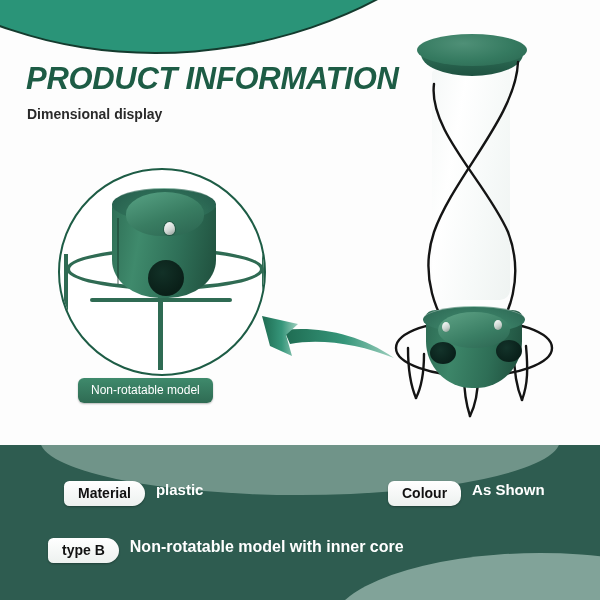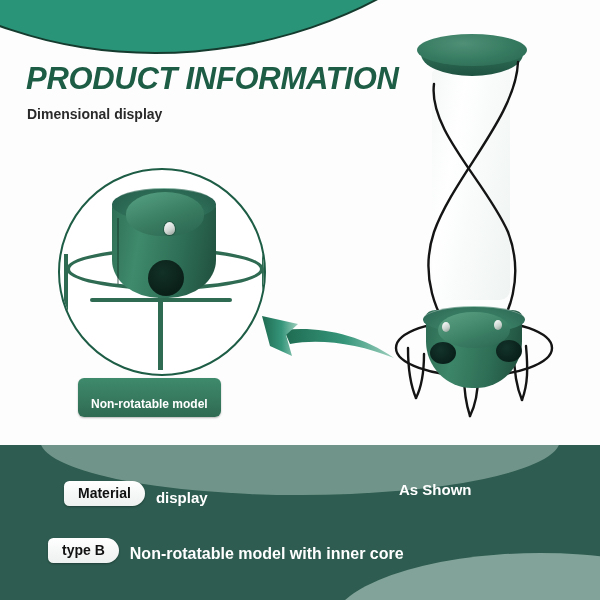--- a/index.html
+++ b/index.html
@@ -146,26 +146,26 @@
     width: 2px;
     height: 66px;
     background: rgba(12,40,30,0.38);
   }
 
   
   .badge-nonrot {
     position: absolute;
     left: 78px;
     top: 378px;
-    padding: 19px 13px 6px;
+    padding: 5px 13px 6px;
     background: linear-gradient(180deg, #3f8a6c 0%, #2f6b53 100%);
     border-radius: 6px;
     color: #ffffff;
     font-size: 12px;
-    font-weight: bold;
+    font-weight: normal;
     white-space: nowrap;
     box-shadow: 0 1px 2px rgba(0,0,0,0.28);
   }
 
   
   .arrow-wrap {
     position: absolute;
     left: 256px;
     top: 304px;
     width: 140px;
@@ -275,21 +275,21 @@
   .blob-bottom {
     position: absolute;
     left: 330px;
     top: 108px;
     width: 420px;
     height: 150px;
     border-radius: 50%;
     background: rgba(198, 222, 213, 0.55);
   }
 
-  .spec-row { position: absolute; display: flex; align-items: flex-end; padding-left: 16px; }
+  .spec-row { position: absolute; display: flex; align-items: flex-start; padding-left: 16px; }
   .row1-left { left: 48px; top: 481px; }
   .row1-right { left: 372px; top: 481px; }
   .row2 { left: 32px; top: 538px; }
 
   .pill {
     display: inline-block;
     padding: 4px 14px 5px;
     background: linear-gradient(180deg, #ffffff 0%, #edf1ef 100%);
     border-radius: 6px 14px 14px 6px;
     color: #111111;
@@ -378,24 +378,25 @@
     <div class="bowl-screw r"></div>
   </div>
 
   <div class="spec-panel">
     <div class="blob-top"></div>
     <div class="blob-bottom"></div>
   </div>
 
   <div class="spec-row row1-left">
     <span class="pill">Material</span>
-    <span class="spec-value">display</span>
+    <span class="spec-value">plastic</span>
   </div>
 
   <div class="spec-row row1-right">
+    <span class="pill round">Colour</span>
     <span class="spec-value">As Shown</span>
   </div>
 
   <div class="spec-row row2">
     <span class="pill">type B</span>
     <span class="spec-value big">Non-rotatable model with inner core</span>
   </div>
 
 </div>
 

